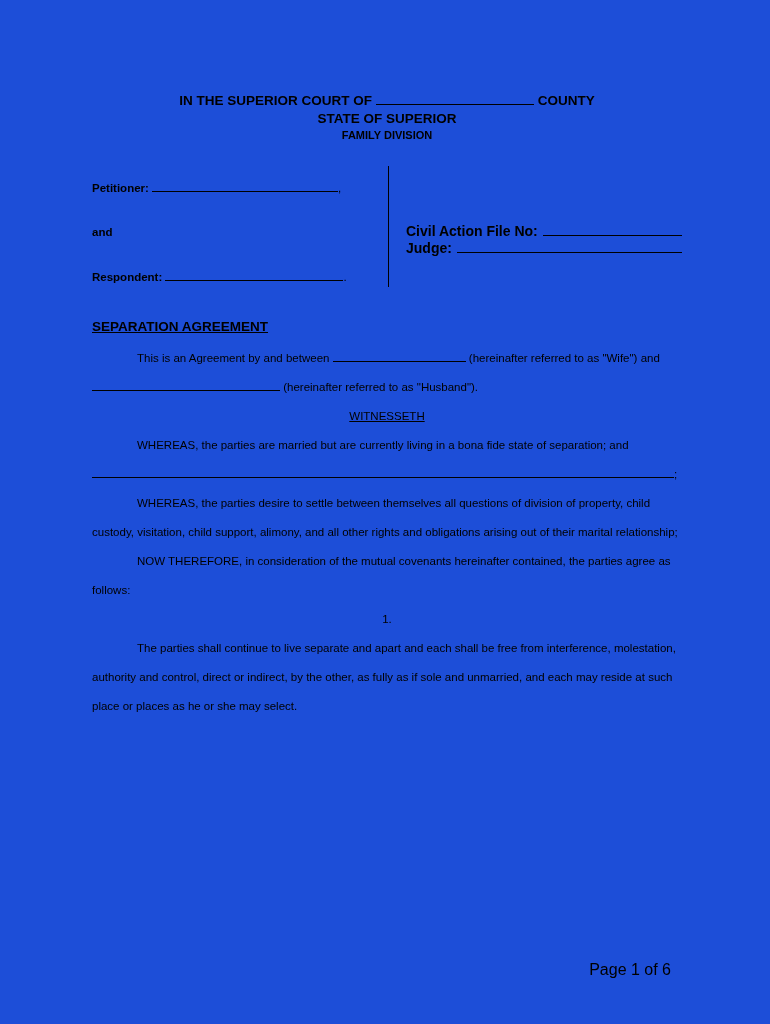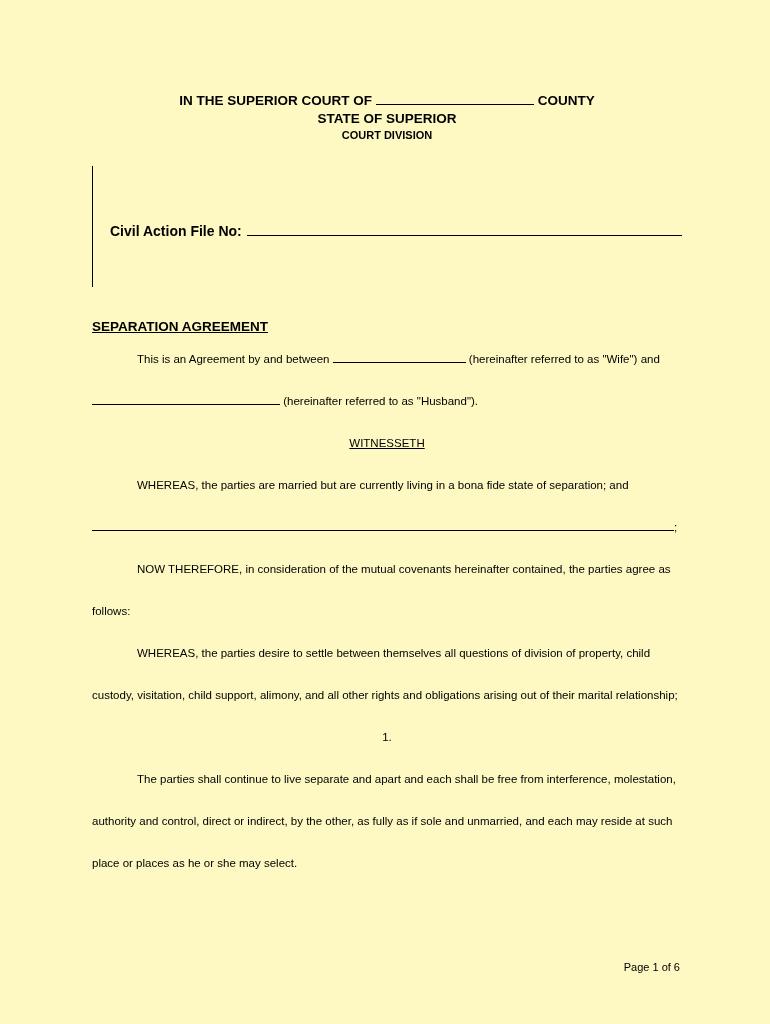--- a/index.html
+++ b/index.html
@@ -2,21 +2,21 @@
 <html><head>
 <meta charset="utf-8">
 <style>
   * { margin: 0; padding: 0; box-sizing: border-box; }
   html, body { background: #ffffff; }
   .page {
     position: relative;
     width: 770px;
     height: 1024px;
     margin: 0 auto;
-    background: #fef9c3;
+    background: #1d4ed8;
     color: #000000;
     font-family: "Liberation Sans", sans-serif;
     font-size: 11.5px;
     overflow: hidden;
   }
   .content { padding: 92px 88px 0 92px; }
 
   
   .court-header { text-align: center; font-weight: bold; }
   .h-main { font-size: 13.5px; line-height: 17px; margin-bottom: 1px; }
@@ -56,58 +56,69 @@
   
   .doc-title {
     margin-top: 32px;
     text-align: left;
     font-size: 13.5px;
     font-weight: bold;
     text-decoration: underline;
   }
 
   
-  .body-text { margin-top: 4px; line-height: 42px; }
+  .body-text { margin-top: 10px; line-height: 29px; }
   .para { margin: 0; }
   .indent { text-indent: 45px; }
   .center { text-align: center; }
   .underline { text-decoration: underline; }
   .wit-row { white-space: nowrap; }
   .wit-fill { width: calc(100% - 8px); }
 
   
   .page-footer {
     position: absolute;
     top: 961px;
-    right: 90px;
-    font-size: 11px;
+    right: 99px;
+    font-size: 16px;
     color: #000;
   }
 </style>
 </head>
 <body>
 
 <div class="page">
   <div class="content">
 
     <div class="court-header">
       <div class="h-main">
         <span>IN THE SUPERIOR COURT OF</span>
         <span class="blank w-county"></span>
         <span>COUNTY</span>
       </div>
       <div class="h-main">STATE OF SUPERIOR</div>
-      <div class="h-sub">COURT DIVISION</div>
+      <div class="h-sub">FAMILY DIVISION</div>
     </div>
 
     <div class="caption">
+      <div class="cap-left">
+        <p class="cap-row"><span class="bold">Petitioner:</span>
+          <span class="blank w-petitioner"></span><span>,</span></p>
+        <p class="cap-row bold">and</p>
+        <p class="cap-row"><span class="bold">Respondent:</span>
+          <span class="blank w-respondent"></span><span>.</span></p>
+      </div>
       <div class="cap-divider"></div>
       <div class="cap-right">
         <p class="cap-right-row">
             <span class="bold">Civil Action File No:</span>
+            <span class="blank"></span>
+          </p>
+        <p class="cap-right-row">
+            <span class="bold">Judge:</span>
             <span class="blank"></span>
           </p>
       </div>
     </div>
 
     <h1 class="doc-title">SEPARATION AGREEMENT</h1>
 
     <div class="body-text">
 
       <p class="para indent">
@@ -119,23 +130,23 @@
         <span>(hereinafter referred to as "Husband").</span>
       </p>
 
       <p class="para center"><span class="underline">WITNESSETH</span></p>
 
       <p class="para indent">WHEREAS, the parties are married but are currently living in a bona fide state of separation; and</p>
 
 
       <p class="para wit-row"><span class="blank wit-fill"></span><span>;</span></p>
 
+      <p class="para indent">WHEREAS, the parties desire to settle between themselves all questions of division of property, child custody, visitation, child support, alimony, and all other rights and obligations arising out of their marital relationship;</p>
+
       <p class="para indent">NOW THEREFORE, in consideration of the mutual covenants hereinafter contained, the parties agree as follows:</p>
-
-      <p class="para indent">WHEREAS, the parties desire to settle between themselves all questions of division of property, child custody, visitation, child support, alimony, and all other rights and obligations arising out of their marital relationship;</p>
 
       <p class="para center">1.</p>
 
       <p class="para indent">The parties shall continue to live separate and apart and each shall be free from interference, molestation, authority and control, direct or indirect, by the other, as fully as if sole and unmarried, and each may reside at such place or places as he or she may select.</p>
 
     </div>
   </div>
 
   <div class="page-footer">Page 1 of 6</div>
 </div>

